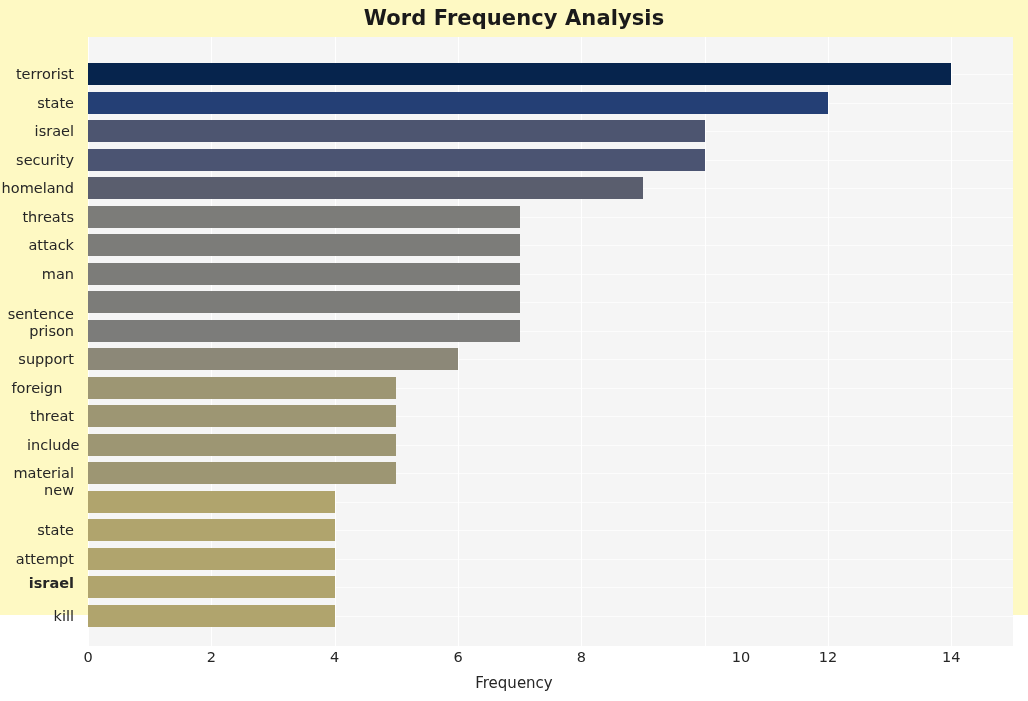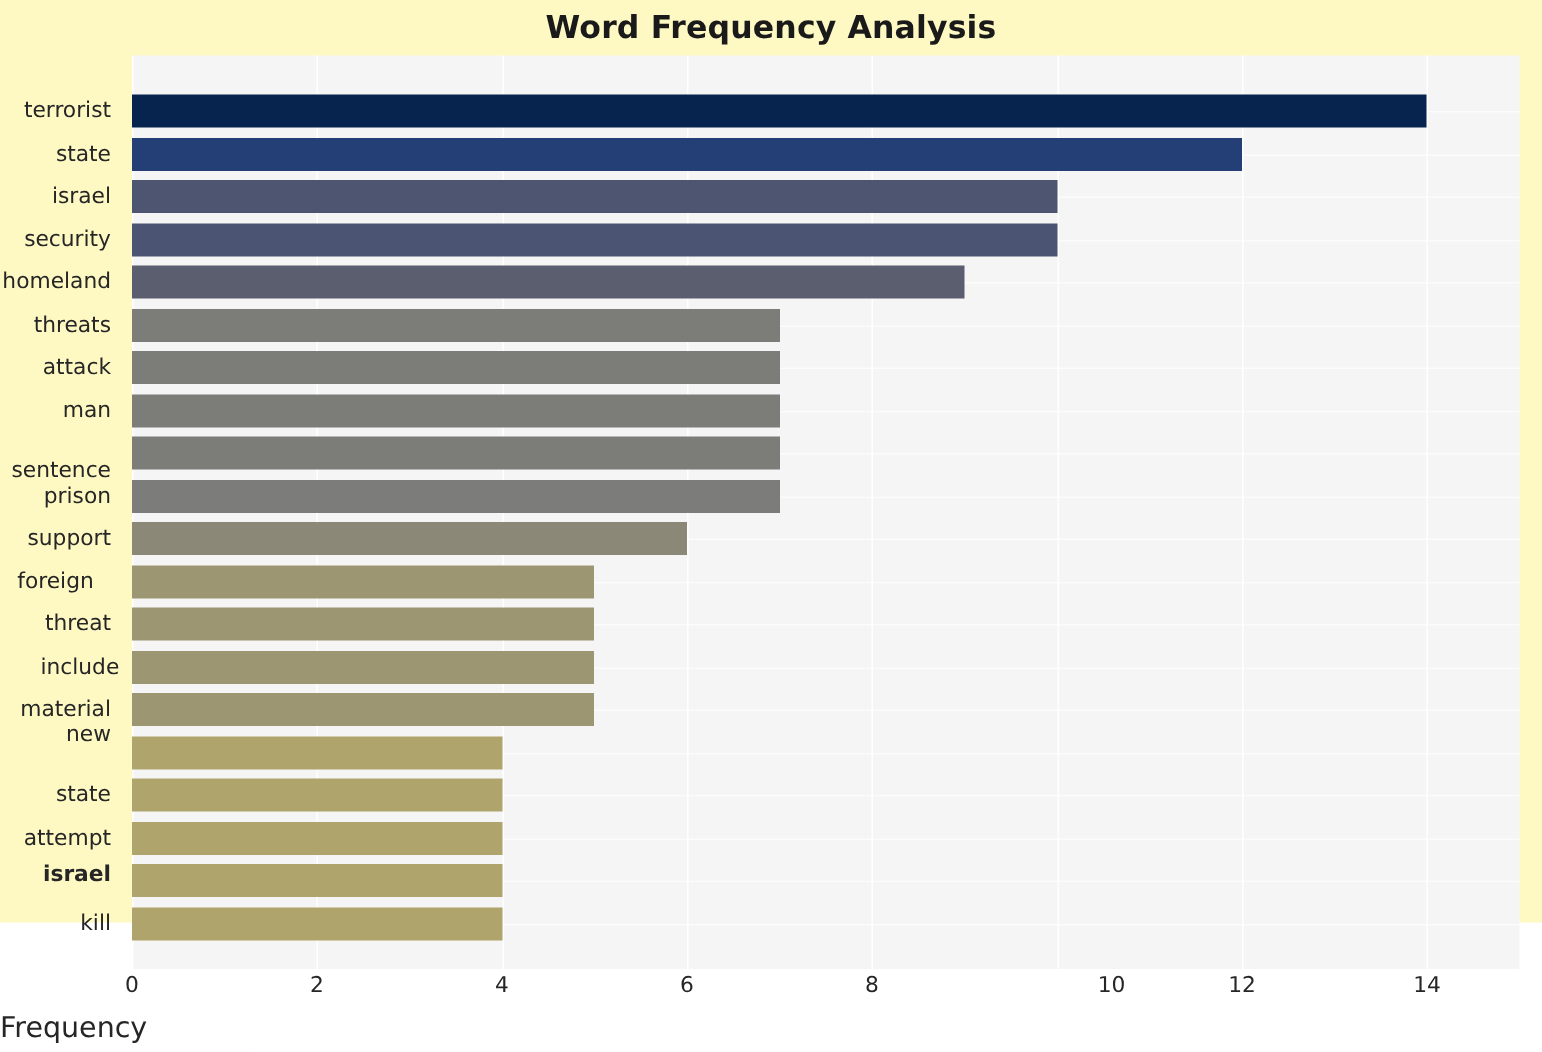--- a/index.html
+++ b/index.html
@@ -110,22 +110,22 @@
     font-size: 14.5px;
     color: #262626;
     font-family: "DejaVu Sans", sans-serif;
   }
 
   #x-axis-label {
     position: absolute;
     left: 0;
     top: 674px;
     width: 1028px;
-    text-align: left;
-    font-size: 19px;
+    text-align: center;
+    font-size: 15px;
     color: #262626;
     font-family: "DejaVu Sans", sans-serif;
   }
 </style>
 </head>
 <body>
 
 <div id="figure">
 
   <div id="chart-title">Word Frequency Analysis</div>

